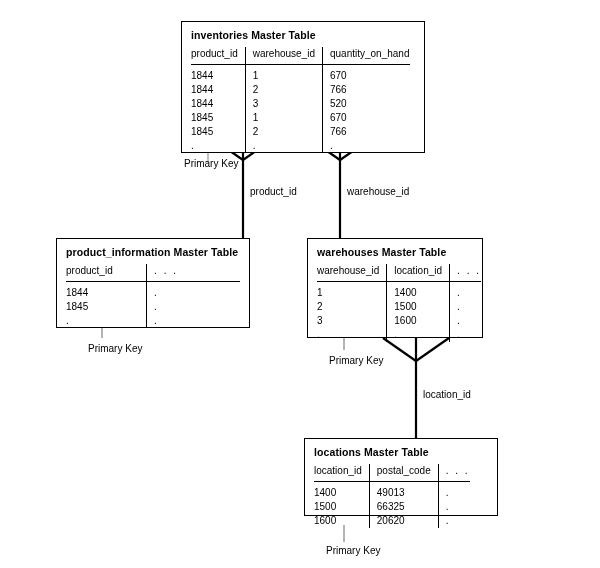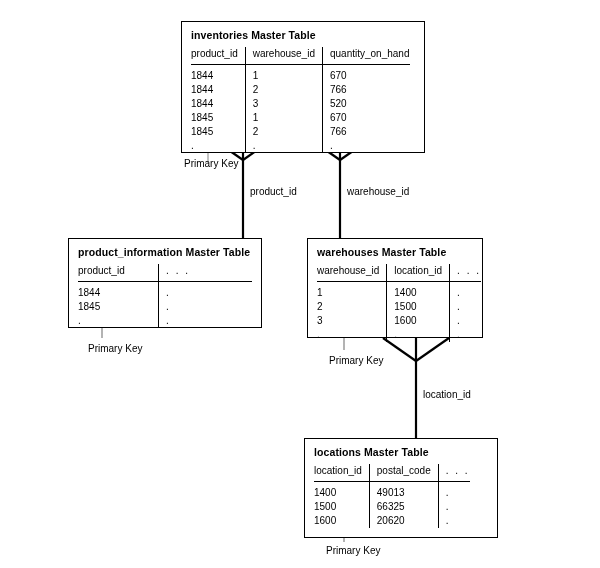--- a/index.html
+++ b/index.html
@@ -170,21 +170,21 @@
       </div>
     </div>
   </div>
 
   <div class="pk-label" style="left:168px; top:158px;">Primary Key</div>
 
   <div class="edge-label" style="left:250px; top:186px;">product_id</div>
   <div class="edge-label" style="left:347px; top:186px;">warehouse_id</div>
   <div class="edge-label" style="left:423px; top:389px;">location_id</div>
 
-  <div class="tbl" style="left:68px; top:238px; width:194px; height:90px;">
+  <div class="tbl" style="left:56px; top:238px; width:194px; height:90px;">
     <div class="tbl-title">product_information Master Table</div>
     <div class="grid">
       <div class="grid-row hdr">
         <div class="cell pad" style="width:74px;">product_id</div>
         <div class="cell sep dots" style="width:88px;">. . .</div>
       </div>
       <div class="grid-row body-first">
         <div class="cell pad">1844</div>
         <div class="cell sep">.</div>
       </div>
@@ -227,21 +227,21 @@
       <div class="grid-row">
         <div class="cell pad">.</div>
         <div class="cell sep pad">.</div>
         <div class="cell sep">.</div>
       </div>
     </div>
   </div>
 
   <div class="pk-label" style="left:313px; top:355px;">Primary Key</div>
 
-  <div class="tbl" style="left:304px; top:438px; width:194px; height:100px;">
+  <div class="tbl" style="left:304px; top:438px; width:194px; height:78px;">
     <div class="tbl-title">locations Master Table</div>
     <div class="grid">
       <div class="grid-row hdr">
         <div class="cell pad">location_id</div>
         <div class="cell sep pad">postal_code</div>
         <div class="cell sep dots">. . .</div>
       </div>
       <div class="grid-row body-first">
         <div class="cell pad">1400</div>
         <div class="cell sep pad">49013</div>

